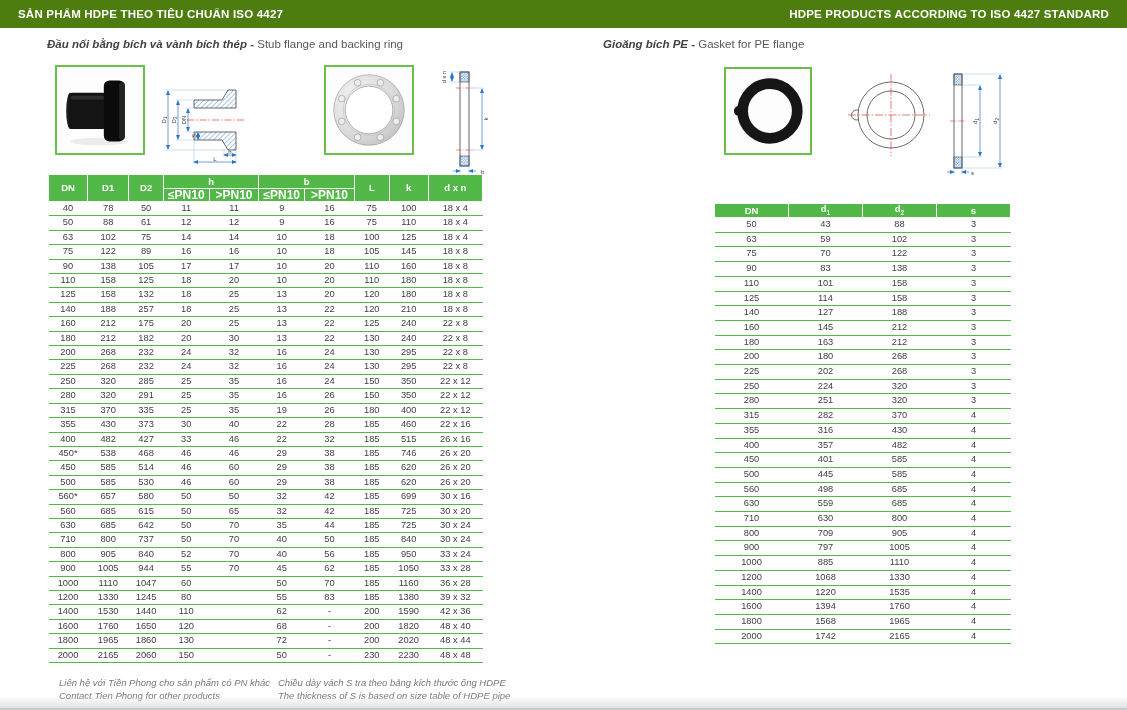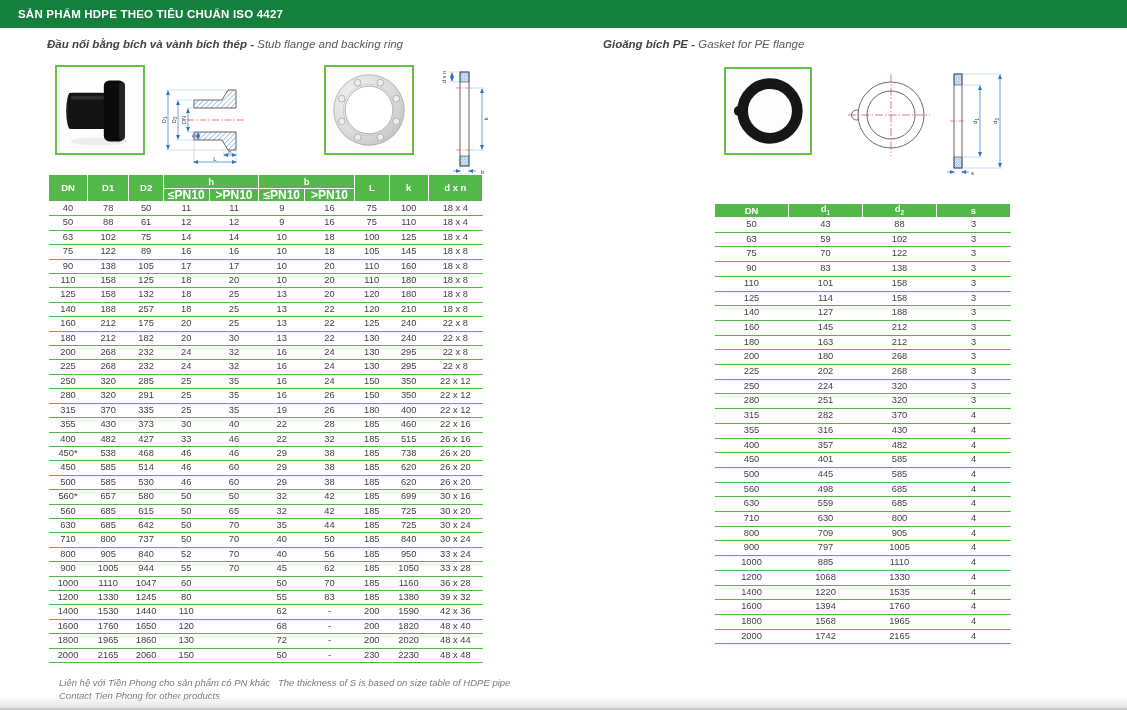--- a/index.html
+++ b/index.html
@@ -1,27 +1,27 @@
 <!DOCTYPE html>
 <html><head>
 <meta charset="utf-8">
 <style>
   html,body{margin:0;padding:0;}
   body{
     width:1127px;height:710px;position:relative;background:#ffffff;overflow:hidden;
     font-family:"Liberation Sans","DejaVu Sans",sans-serif;color:#414042;
   }
   .banner{
-    position:absolute;left:0;top:0;width:1127px;height:28px;background:#15803d;
+    position:absolute;left:0;top:0;width:1127px;height:28px;background:#4d7c0f;
     display:flex;justify-content:space-between;align-items:center;box-sizing:border-box;
     padding:0 18px;color:#fff;font-weight:bold;font-size:11.5px;letter-spacing:.2px;
   }
   .section-title{position:absolute;font-size:11.5px;white-space:nowrap;}
   .section-title .vi{font-weight:bold;color:#414042;font-style:italic;}
-  .section-title .en{font-style:italic;color:#58595b;}
+  .section-title .en{color:#58595b;}
   .photo-box{position:absolute;border:2px solid #6abf4b;background:#fdfdfd;
     display:flex;align-items:center;justify-content:center;}
   .abs{position:absolute;}
   table.data{border-collapse:collapse;table-layout:fixed;width:100%;}
   table.data th{
     background:#52b848;color:#fff;font-weight:bold;font-size:9.5px;
     border:1.5px solid #ffffff;padding:0;height:13px;text-align:center;line-height:1;
   }
   table.data tr.subrow th{font-size:12px;height:12px;}
   table.data td{
@@ -36,20 +36,21 @@
     background:linear-gradient(rgba(255,255,255,0),#e2e2e3);
     border-bottom:2px solid #c7c8ca;box-sizing:border-box;
   }
   svg text{fill:#414042;font-family:"Liberation Sans","DejaVu Sans",sans-serif;}
 </style>
 </head>
 <body>
 
 <div class="banner">
   <span>SẢN PHẨM HDPE THEO TIÊU CHUẨN ISO 4427</span>
+  <span>HDPE PRODUCTS ACCORDING TO ISO 4427 STANDARD</span>
 </div>
 
 <div class="section-title" style="left:47px;top:38px;">
   <span class="vi">Đầu nối bằng bích và vành bích thép - </span><span class="en">Stub flange and backing ring</span>
 </div>
 
 <div class="photo-box" style="left:55px;top:65px;width:86px;height:86px;">
   <svg width="82" height="82" viewBox="0 0 86 86">
     <ellipse cx="42" cy="76" rx="30" ry="4" fill="#ececec"></ellipse>
     <ellipse cx="12" cy="44" rx="4.5" ry="19" fill="#1f1f1f"></ellipse>
@@ -398,21 +399,21 @@
         </tr>
         <tr>
           <td>450*</td>
           <td>538</td>
           <td>468</td>
           <td>46</td>
           <td>46</td>
           <td>29</td>
           <td>38</td>
           <td>185</td>
-          <td>738</td>
+          <td>746</td>
           <td>26 x 20</td>
         </tr>
         <tr>
           <td>450</td>
           <td>585</td>
           <td>514</td>
           <td>46</td>
           <td>60</td>
           <td>29</td>
           <td>38</td>
@@ -578,20 +579,21 @@
         </tr>
       </tbody>
   </table>
 </div>
 
 <div class="notes" style="left:59px;width:232px;">
   <div>Liên hệ với Tiền Phong cho sản phẩm có PN khác</div>
   <div>Contact Tien Phong for other products</div>
 </div>
 <div class="notes" style="left:278px;width:260px;">
+  <div>Chiều dày vách S tra theo bảng kích thước ống HDPE</div>
   <div>The thickness of S is based on size table of HDPE pipe</div>
 </div>
 
 <div class="section-title" style="left:603px;top:38px;">
   <span class="vi">Gioăng bích PE - </span><span class="en">Gasket for PE flange</span>
 </div>
 
 <div class="photo-box" style="left:724px;top:67px;width:84px;height:84px;">
   <svg width="80" height="80" viewBox="0 0 82 82">
     <circle cx="11" cy="41" r="5" fill="#161616"></circle>

